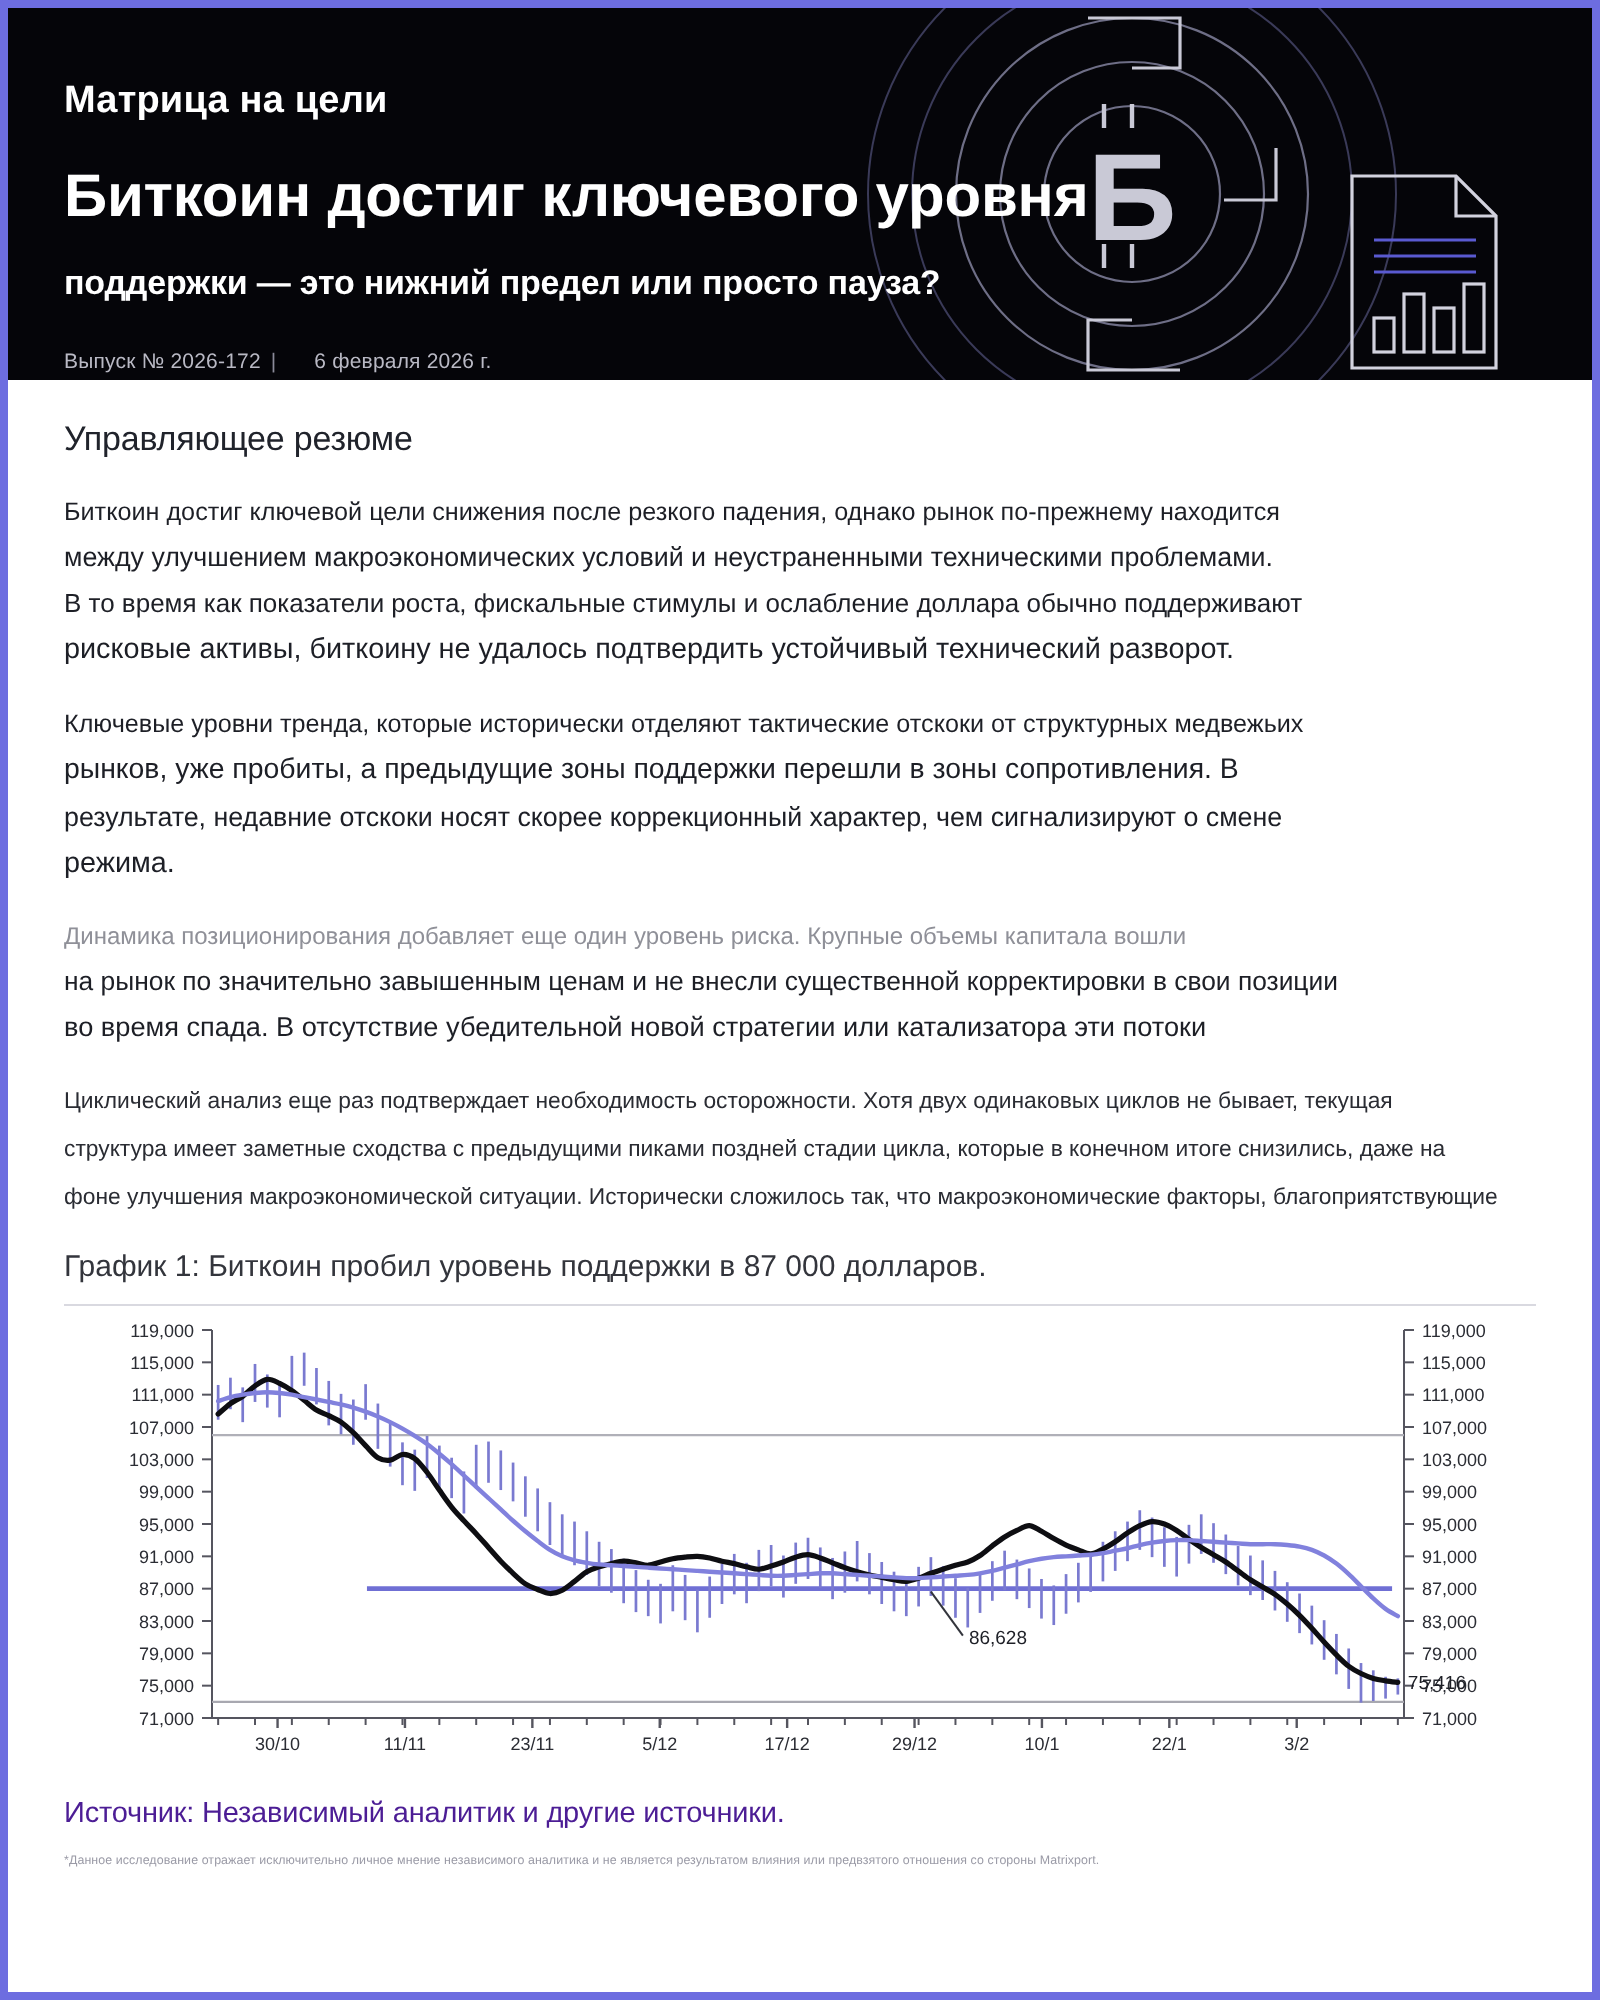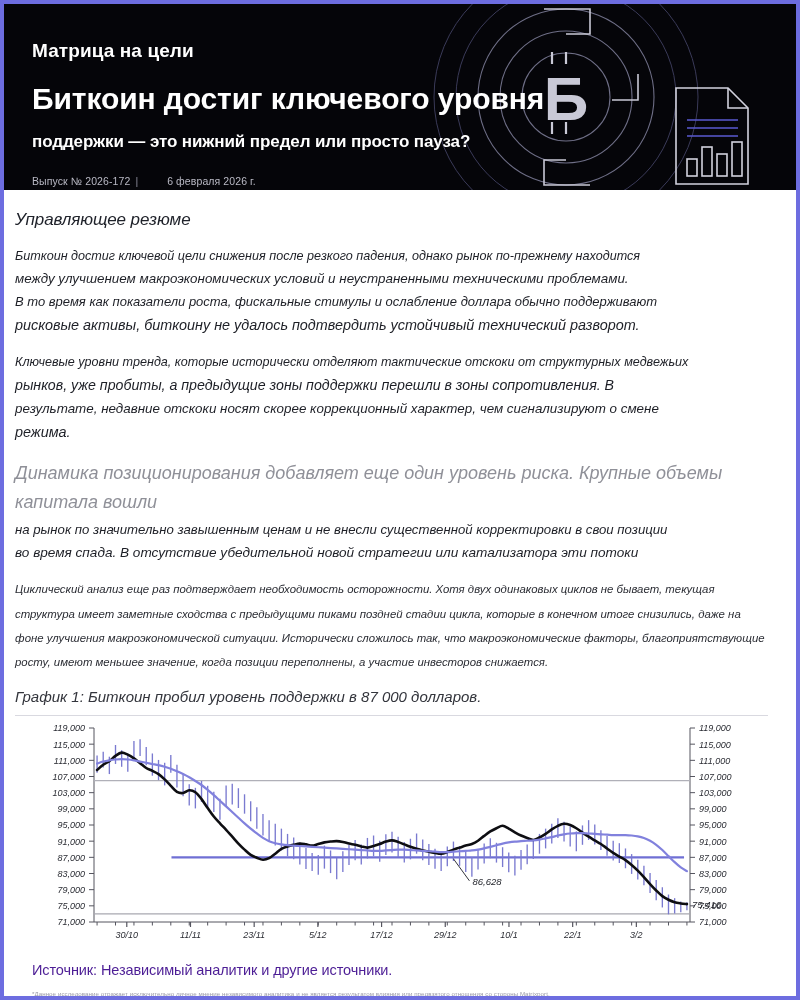--- a/index.html
+++ b/index.html
@@ -66,24 +66,24 @@
   .issue-row {
     margin-top: 22px;
     color: #b9b9c4;
     font-size: 10.5px;
     display: flex;
     align-items: center;
     gap: 0px;
   }
   .issue-no { letter-spacing: .1px; }
   .issue-sep { margin: 0 5px 0 5px; color: #8a8a99; }
-  .issue-date { margin-left: 24px; letter-spacing: .1px; }
+  .issue-date { margin-left: 14px; letter-spacing: .1px; }
 
   
-  .body-wrap { padding: 20px 28px 0 11px; font-style: italic; }
+  .body-wrap { padding: 20px 28px 0 28px; }
 
   .section-title {
     font-size: 17px;
     color: #20232b;
     font-weight: normal;
     letter-spacing: -.1px;
     margin-bottom: 16px;
   }
 
   .para { margin-bottom: 15px; }
@@ -95,21 +95,21 @@
   .p1 .l1 { font-size: 12.6px; line-height: 1.62; }
   .p1 .l2 { font-size: 13.4px; line-height: 1.58; }
   .p1 .l3 { font-size: 13.0px; line-height: 1.60; }
   .p1 .l4 { font-size: 14.4px; line-height: 1.55; }
 
   .p2 .l1 { font-size: 12.6px; line-height: 1.62; }
   .p2 .l2 { font-size: 14.2px; line-height: 1.55; }
   .p2 .l3 { font-size: 13.4px; line-height: 1.58; }
   .p2 .l4 { font-size: 14.4px; line-height: 1.55; }
 
-  .p3 .l1 { font-size: 18px; line-height: 1.62; color: #8f9098; }
+  .p3 .l1 { font-size: 12px; line-height: 1.62; color: #8f9098; }
   .p3 .l2 { font-size: 13.2px; line-height: 1.60; }
   .p3 .l3 { font-size: 13.6px; line-height: 1.58; }
   .p3 .l4 { font-size: 13.8px; line-height: 1.56; }
 
   .p4 p { font-size: 11.4px; line-height: 1.95; color: #2a2c33; }
 
   .chart-caption {
     font-size: 15px;
     color: #33353c;
     margin-top: 12px;
@@ -230,21 +230,20 @@
     <div class="para p3">
       <p class="l1">Динамика позиционирования добавляет еще один уровень риска. Крупные объемы капитала вошли</p>
       <p class="l2">на рынок по значительно завышенным ценам и не внесли существенной корректировки в свои позиции</p>
       <p class="l3">во время спада. В отсутствие убедительной новой стратегии или катализатора эти потоки</p>
     </div>
 
     <div class="para p4">
       <p>Циклический анализ еще раз подтверждает необходимость осторожности. Хотя двух одинаковых циклов не бывает, текущая</p>
       <p>структура имеет заметные сходства с предыдущими пиками поздней стадии цикла, которые в конечном итоге снизились, даже на</p>
       <p>фоне улучшения макроэкономической ситуации. Исторически сложилось так, что макроэкономические факторы, благоприятствующие</p>
-      <p>росту, имеют меньшее значение, когда позиции переполнены, а участие инвесторов снижается.</p>
     </div>
 
     <div class="chart-caption">График 1: Биткоин пробил уровень поддержки в 87 000 долларов.</div>
 
     <div class="rule"></div>
 
     <div class="chart-box">
       <svg class="chart-svg" id="chart" width="744" height="232" viewBox="0 0 744 232">
           <line x1="74" y1="8" x2="74" y2="202" stroke="#55555f" stroke-width="1"></line>
           <line x1="670" y1="8" x2="670" y2="202" stroke="#55555f" stroke-width="1"></line>

